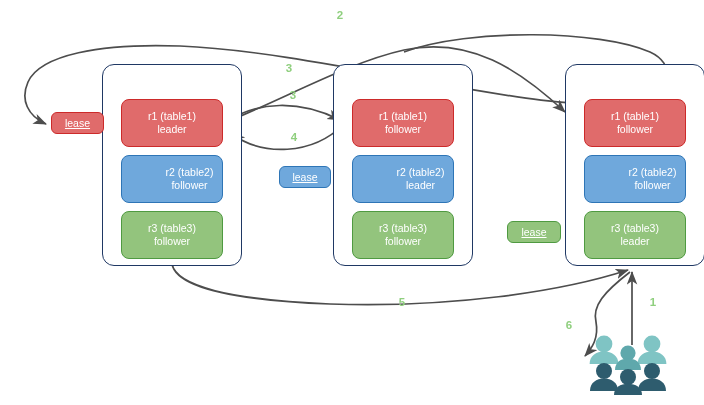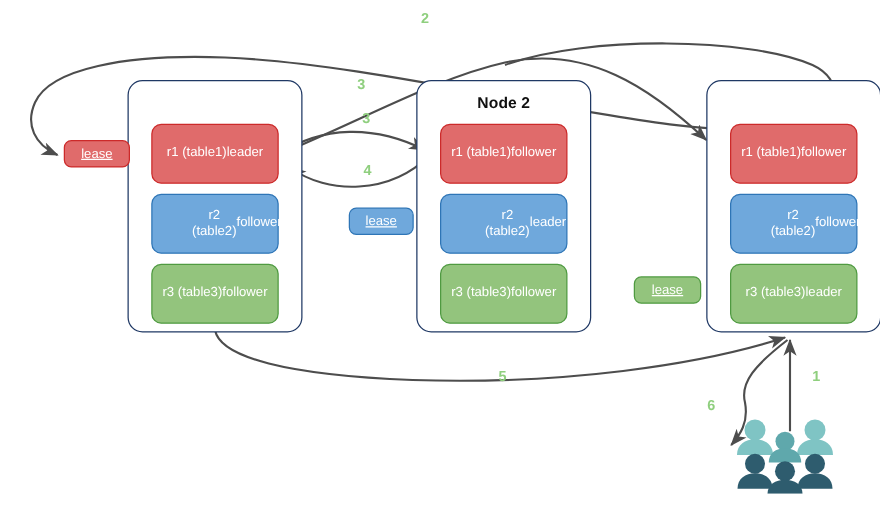--- a/index.html
+++ b/index.html
@@ -50,20 +50,21 @@
     letter-spacing: 0.1px;
   }
   .replica {
     position: absolute;
     left: 18px;
     right: 18px;
     height: 48px;
     border-radius: 8px;
     box-sizing: border-box;
     display: flex;
+    flex-direction: column;
     align-items: center;
     justify-content: center;
     color: #ffffff;
     font-size: 10.5px;
     line-height: 13.5px;
     text-align: center;
   }
   .replica .l1, .replica .l2 { display: block; }
   .rep-red   { background: #e06b6b; border: 1.4px solid #cc2a2a; }
   .rep-blue  { background: #6fa8dc; border: 1.4px solid #2e75b6; padding-left: 35px; }
@@ -139,21 +140,20 @@
       <span class="l1">r2 (table2)</span>
       <span class="l2">follower</span>
     </div>
     <div class="replica rep-green" style="top:146px;">
       <span class="l1">r3 (table3)</span>
       <span class="l2">follower</span>
     </div>
   </div>
 
   <div class="node-box" style="left:333px; top:64px; width:140px; height:202px;">
-    <div class="node-title">Node 2</div>
     <div class="replica rep-red" style="top:34px;">
       <span class="l1">r1 (table1)</span>
       <span class="l2">follower</span>
     </div>
     <div class="replica rep-blue" style="top:90px;">
       <span class="l1">r2 (table2)</span>
       <span class="l2">leader</span>
     </div>
     <div class="replica rep-green" style="top:146px;">
       <span class="l1">r3 (table3)</span>

